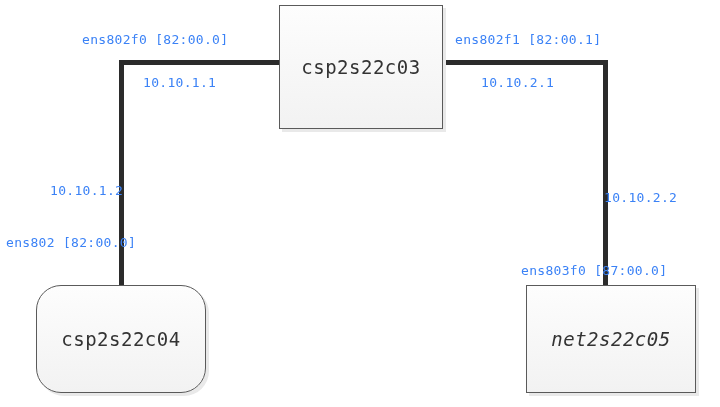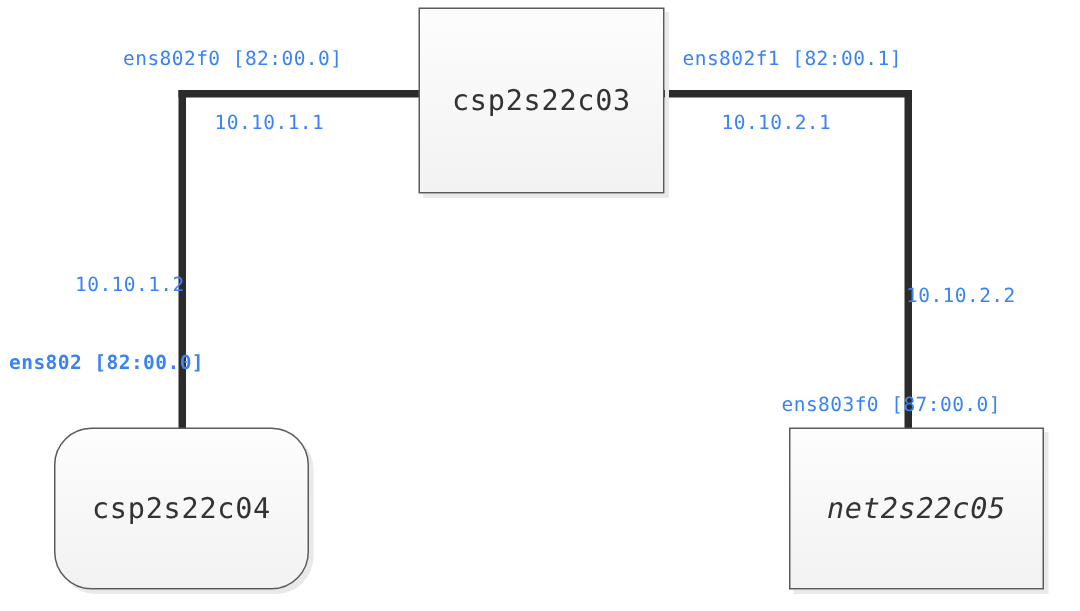--- a/index.html
+++ b/index.html
@@ -62,21 +62,21 @@
     white-space: nowrap;
     letter-spacing: 0.3px;
   }
 
   #lbl-iface-c03-left  { left: 82px;  top: 32px; }
   #lbl-ip-c03-left     { left: 143px; top: 75px; }
   #lbl-iface-c03-right { left: 455px; top: 32px; }
   #lbl-ip-c03-right    { left: 481px; top: 75px; }
 
   #lbl-ip-c04     { left: 10px;  top: 183px; margin-left: 40px; }
-  #lbl-iface-c04  { left: 6px;   top: 235px; font-weight: bold; }
+  #lbl-iface-c04  { left: 6px;   top: 235px; }
 
   #lbl-ip-c05     { left: 604px; top: 190px; }
   #lbl-iface-c05  { left: 521px; top: 235px; margin-top: 28px; }
 </style>
 </head>
 <body>
 
 <div id="canvas">
 
   <div class="seg seg-h" id="seg-left-h"></div>

